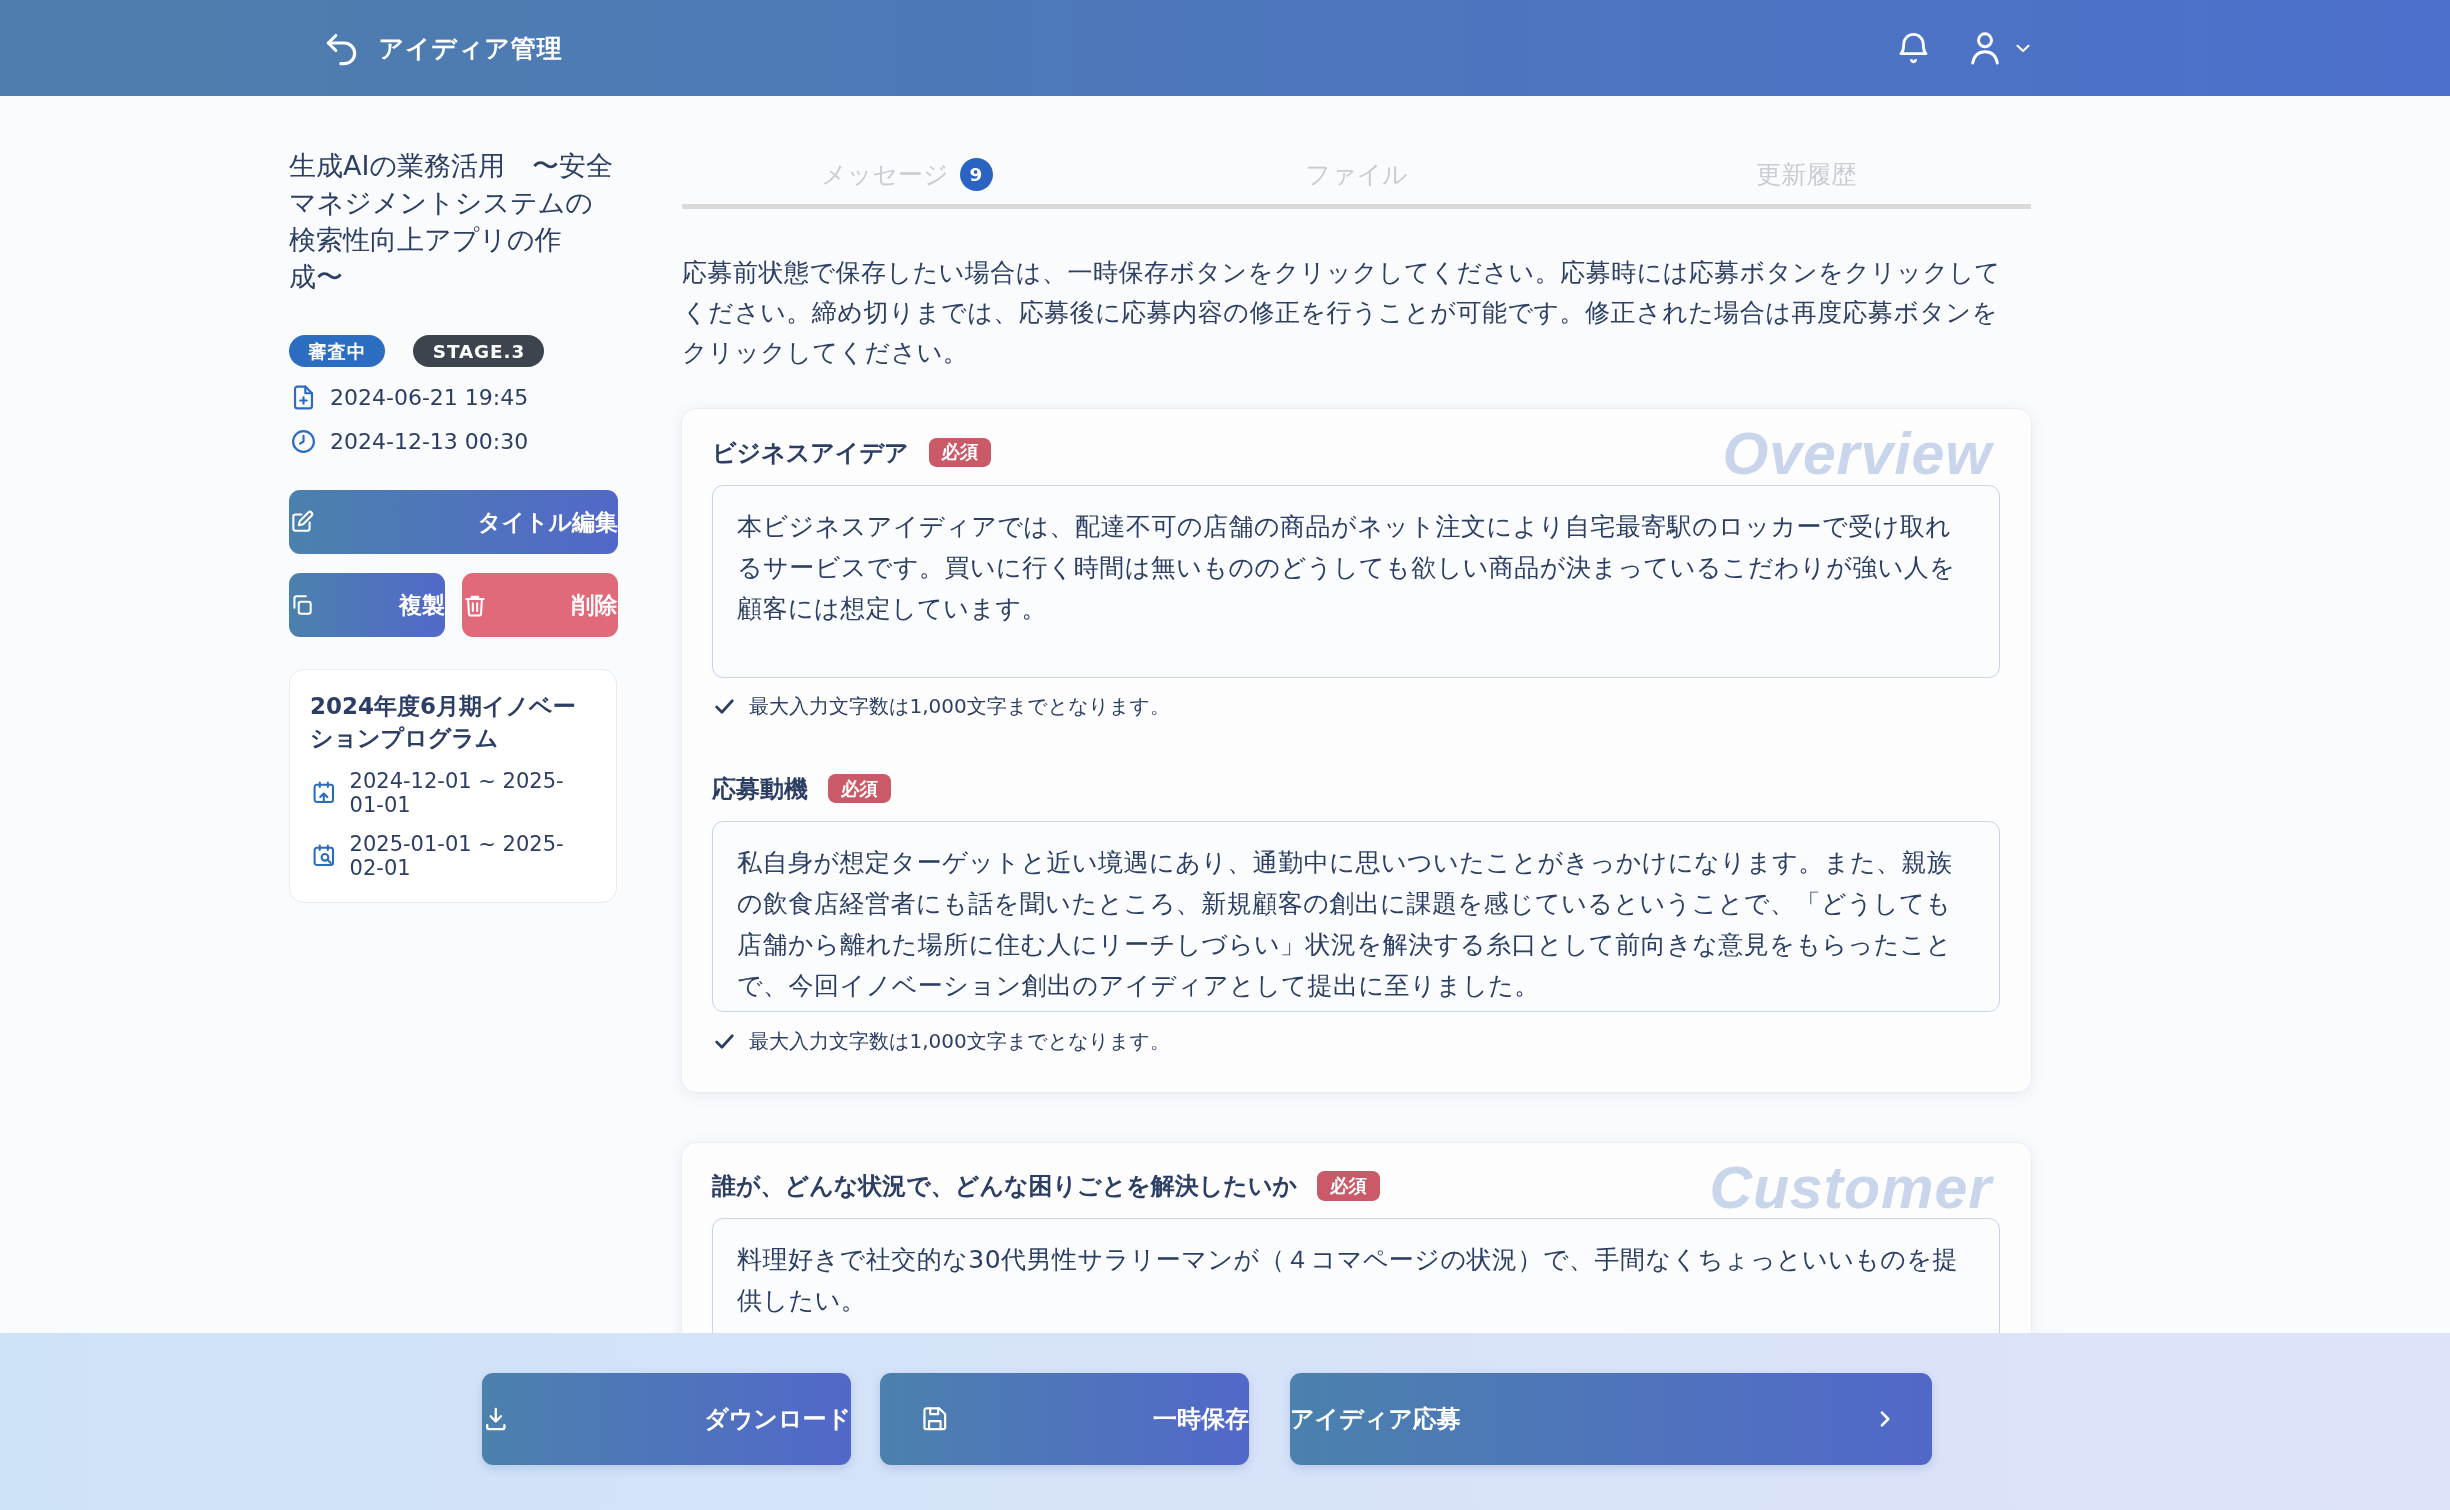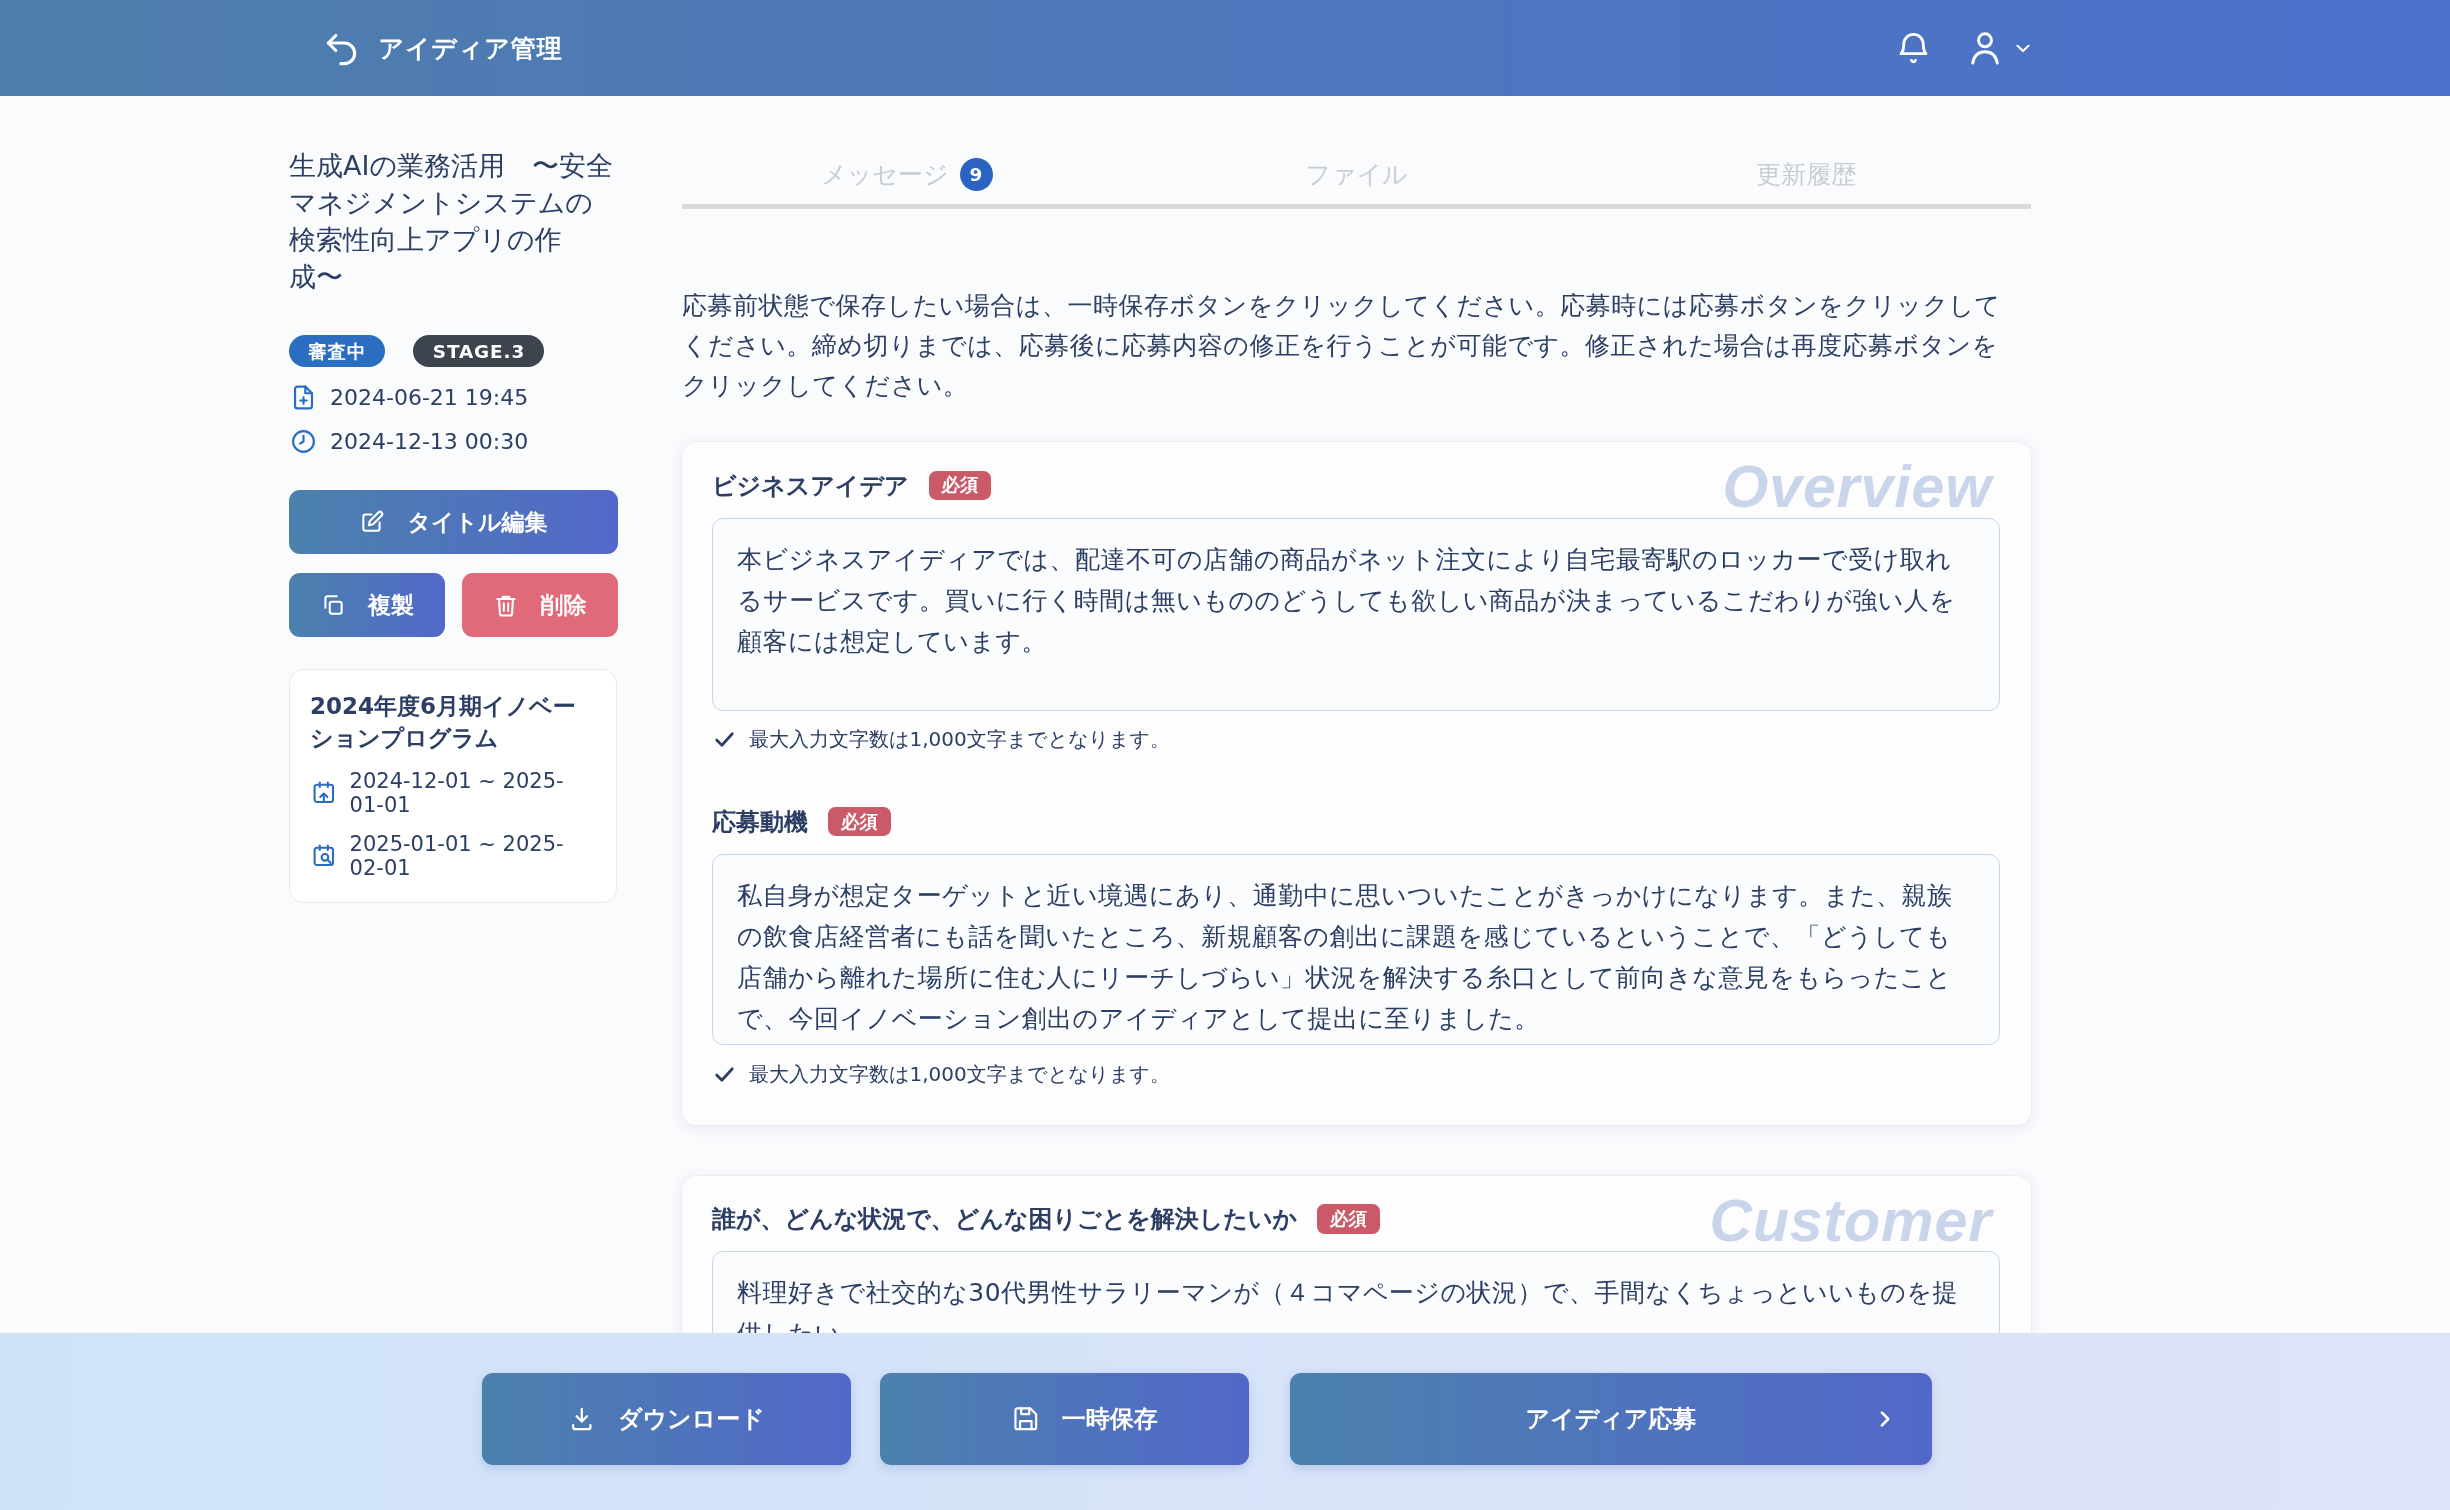--- a/index.html
+++ b/index.html
@@ -22,38 +22,38 @@
   
   .sidebar { position:absolute; left:289px; top:147px; width:329px; }
   .idea-title { width:325px; font-size:27px; font-weight:400; line-height:37px; color:#2c3e63; }
   .badge-row { display:flex; gap:28px; margin-top:40px; }
   .pill { height:32px; display:inline-flex; align-items:center; padding:0 19.3px; border-radius:16.5px; color:#fff; font-size:18.4px; font-weight:700; letter-spacing:0.9px; }
   .pill-status { background:#2b6dc1; }
   .pill-stage { background:#3d444d; }
   .date-row { display:flex; align-items:center; gap:12px; margin-top:15.6px; font-size:22px; color:#2c3e63; }
   .date-row:first-of-type { margin-top:20px; }
   .date-row .ic { width:29px; height:29px; color:#2b6cbf; flex:0 0 auto; }
-  .btn { border:none; cursor:pointer; color:#fff; font-weight:700; font-family:inherit; display:flex; align-items:center; justify-content:center; gap:22px; border-radius:11px; }
+  .btn { border:none; cursor:pointer; color:#fff; font-weight:700; font-family:inherit; display:flex; align-items:center; justify-content:space-between; gap:22px; border-radius:11px; }
   .btn .ic { width:26px; height:26px; }
   .btn-grad { background:linear-gradient(90deg,#4b81ad 0%, #5268c9 100%); }
   .btn-edit-title { width:329px; height:64px; font-size:23px; margin-top:34px; }
   .small-btn-row { display:flex; gap:16.5px; margin-top:19.3px; }
   .btn-duplicate { width:156px; height:64px; font-size:23px; }
   .btn-delete { width:156px; height:64px; font-size:23px; background:#e0697a; }
   .program-card { width:328px; margin-top:32px; border:1.8px solid #e6ebf2; border-radius:14.7px; background:#ffffff; padding:20px 18.4px 22px 20px; }
   .program-name { font-size:23px; font-weight:700; line-height:32px; color:#2c3e63; }
   .program-period { display:flex; align-items:center; gap:12px; margin-top:14.7px; font-size:21px; }
   .program-period .ic { width:27.6px; height:27.6px; color:#2b6cbf; flex:0 0 auto; }
   
   .main { position:absolute; left:682px; top:145px; width:1349px; }
   .tabs { display:flex; height:64px; border-bottom:5.5px solid #dadada; }
   .tab { flex:1; display:flex; align-items:center; justify-content:center; gap:11px; font-size:25px; color:#c8ccd3; cursor:pointer; }
   .tab.active { color:#2d4a7a; font-weight:700; border-bottom:5.5px solid #2a65c1; margin-bottom:-5.5px; }
   .tab-badge { width:33px; height:33px; border-radius:50%; background:#2a63c2; color:#fff; font-size:18.4px; font-weight:700; display:flex; align-items:center; justify-content:center; }
-  .instruction { margin-top:77px; width:1323px; font-size:25px; line-height:40px; letter-spacing:0.5px; color:#2d3f63; }
+  .instruction { margin-top:44px; width:1323px; font-size:25px; line-height:40px; letter-spacing:0.5px; color:#2d3f63; }
   .card { position:relative; width:1349px; background:#fdfdfe; border-radius:14.7px; padding:26px 30px 37px 30px; box-shadow:0 2.8px 14.7px rgba(30,60,120,0.09), 0 0 0 0.9px rgba(30,60,120,0.03); }
   .card-overview { margin-top:36px; }
   .card-customer { margin-top:51px; height:386px; }
   .watermark { position:absolute; top:11px; right:39px; font-family:"Liberation Sans", sans-serif; font-style:italic; font-weight:800; font-size:59px; letter-spacing:0.9px; color:#c8d5ea; }
   .field-label-row { display:flex; align-items:center; height:35px; }
   .field-label-row.second { margin-top:51px; }
   .field-label { font-size:24px; font-weight:700; color:#2c3e63; }
   .req-badge { margin-left:20px; background:#ca5a68; color:#fff; font-size:18.4px; font-weight:700; border-radius:7.4px; padding:5.5px 13px; line-height:1; }
   .field-input { display:block; width:1288px; border:1.8px solid #c6d7eb; border-radius:11px; background:#fafcfe; margin-top:14.7px; padding:20px 24px; font-family:inherit; font-size:25px; line-height:41px; letter-spacing:0.5px; color:#2c3e63; resize:none; overflow:hidden; }
   .ta-1 { height:193px; }

